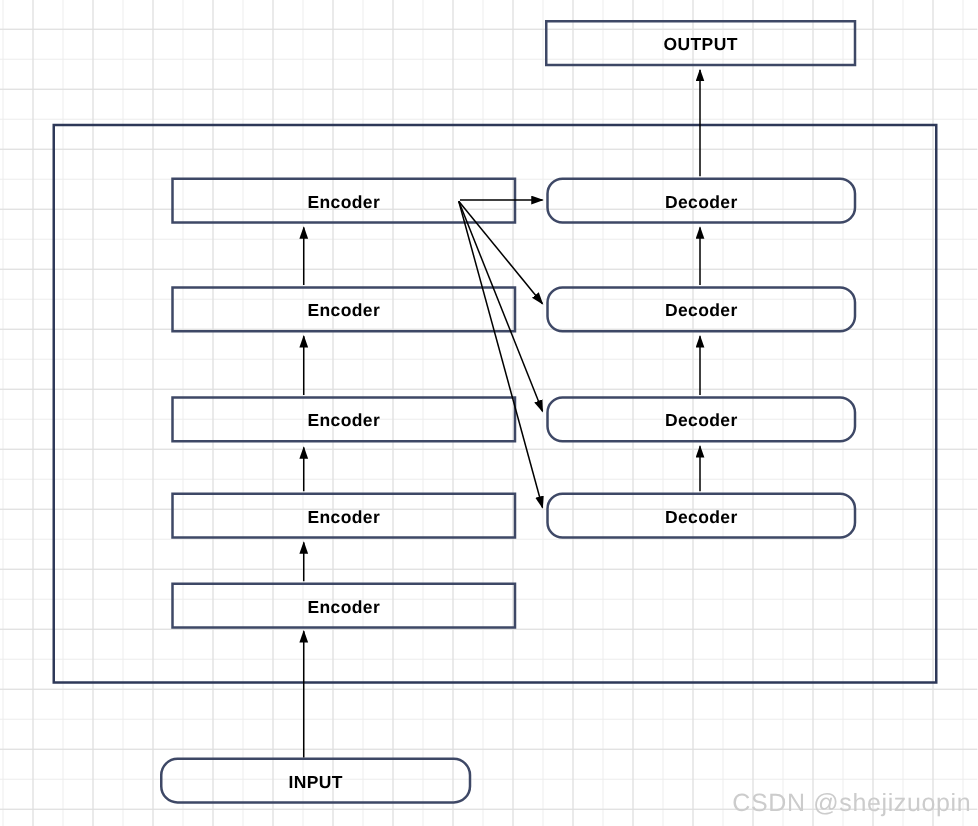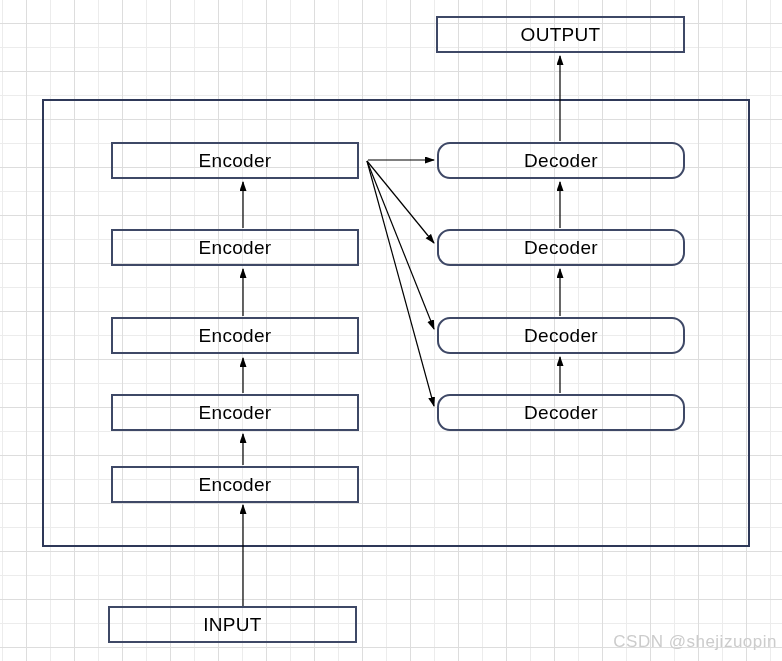--- a/index.html
+++ b/index.html
@@ -24,52 +24,53 @@
     background-position: 26px 0, 0 23px, 2px 0, 0 23px;
   }
   .node {
     position: absolute;
     box-sizing: border-box;
     border: 2px solid #3e4866;
     background: transparent;
     display: flex;
     align-items: center;
     justify-content: center;
-    font-size: 19px;
+    font-size: 14px;
     color: #000000;
     letter-spacing: 0.3px;
+    font-weight: bold;
   }
   .frame {
     position: absolute;
     box-sizing: border-box;
     border: 2px solid #2e3858;
     background: transparent;
   }
   
   .output-box  { left: 436px; top: 16px;  width: 249px; height: 37px; }
-  .input-box   { left: 108px; top: 606px; width: 249px; height: 37px; }
+  .input-box   { left: 128px; top: 606px; width: 249px; height: 37px; border-radius: 14px; }
   .frame-box   { left: 42px;  top: 99px;  width: 708px; height: 448px; }
-  .enc { left: 111px; width: 248px; height: 37px; }
+  .enc { left: 137px; width: 276px; height: 37px; }
   .dec { left: 437px; width: 248px; height: 37px; border-radius: 13px; }
   .row-0 { top: 142px; }
   .row-1 { top: 229px; }
   .row-2 { top: 317px; }
   .row-3 { top: 394px; }
   .row-4 { top: 466px; }
   .arrow-layer {
     position: absolute;
     left: 0; top: 0;
     width: 782px; height: 661px;
     pointer-events: none;
   }
   .watermark {
     position: absolute;
     top: 632px;
     right: 5px;
-    font-size: 17px;
+    font-size: 20px;
     color: #cccccc;
     letter-spacing: 0.5px;
     white-space: nowrap;
   }
 </style>
 </head>
 <body>
 
 <div class="canvas">
 

